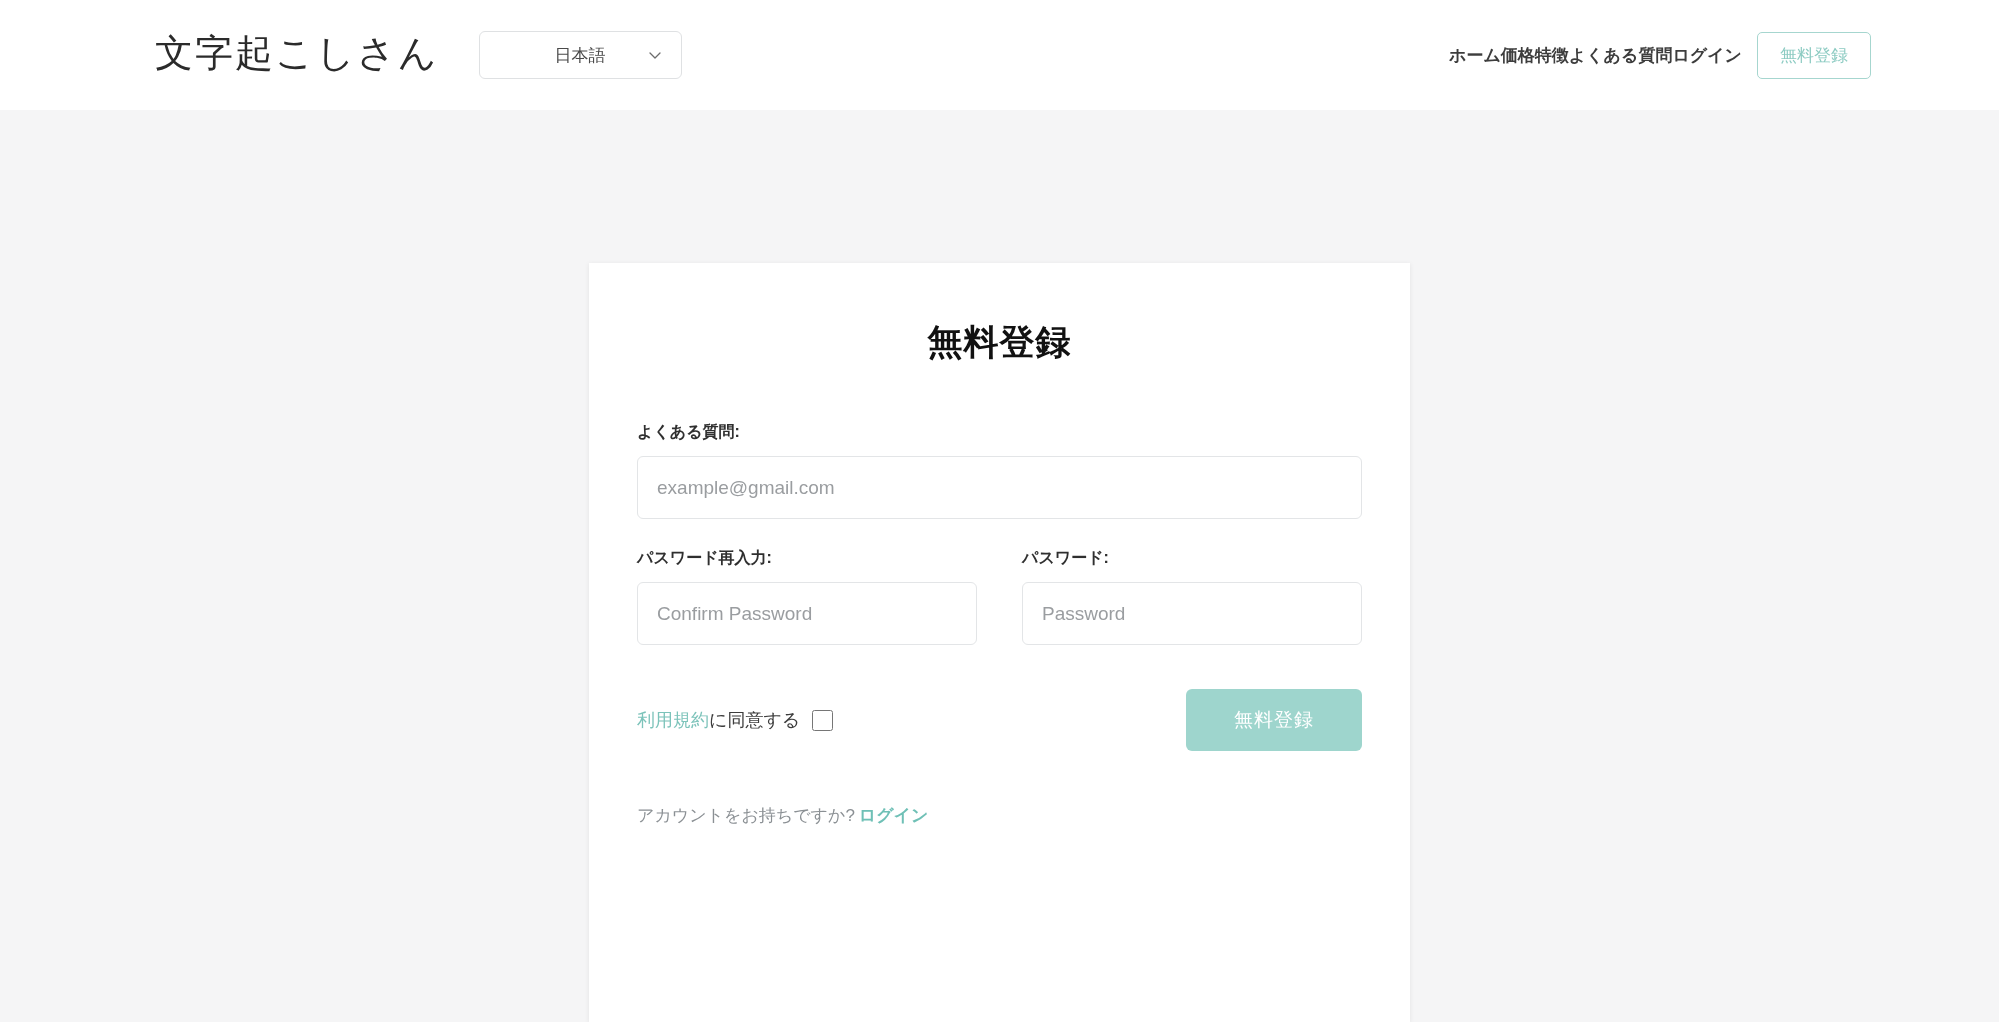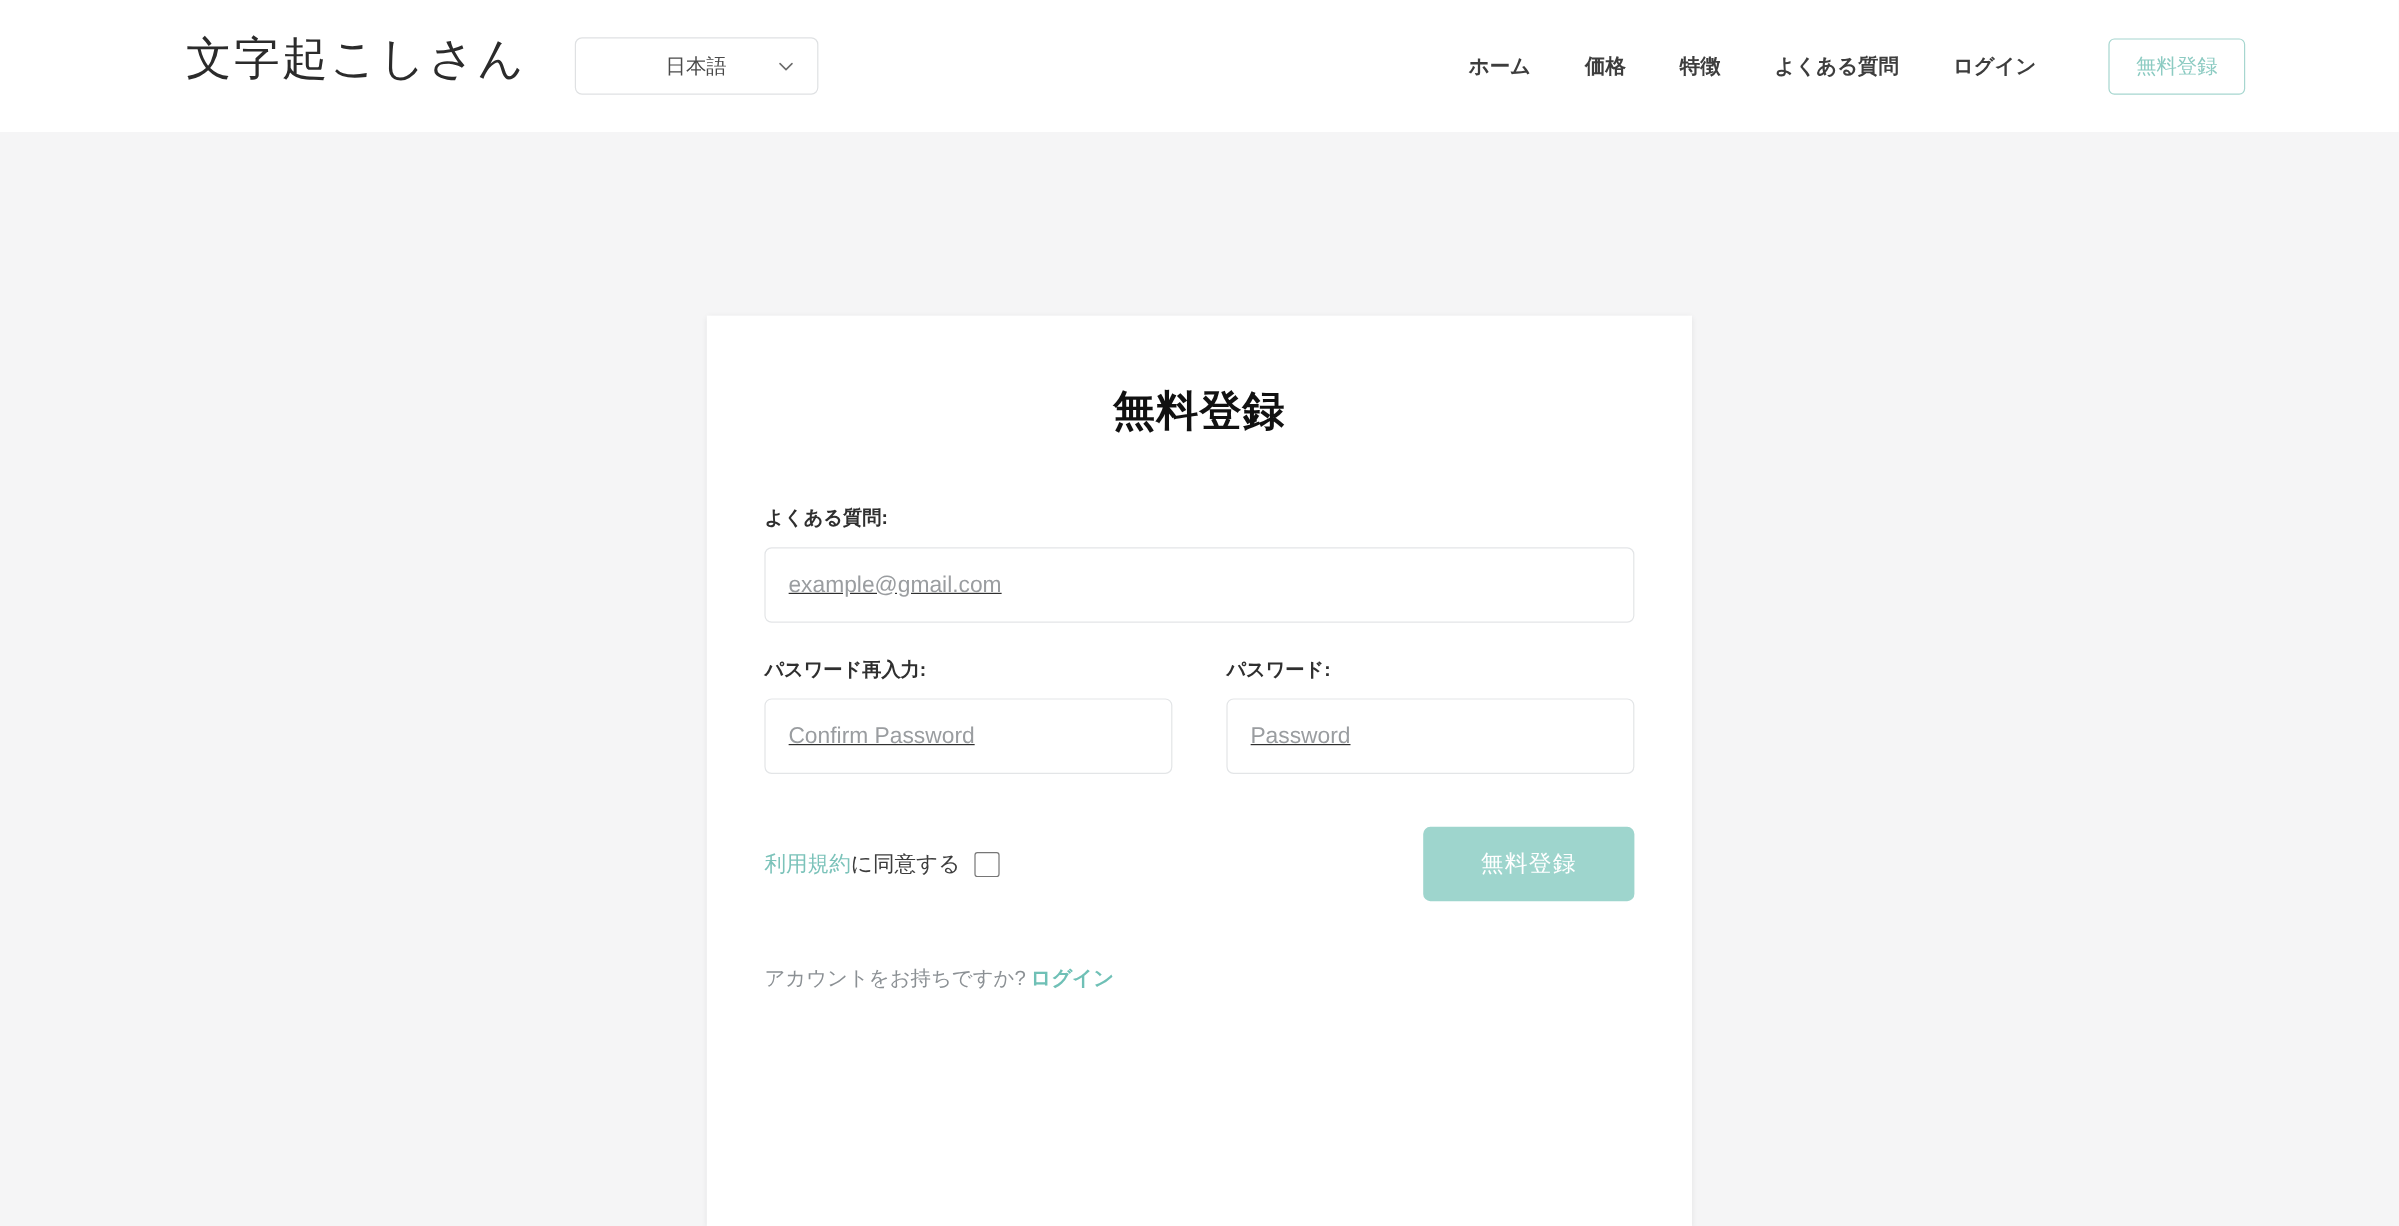--- a/index.html
+++ b/index.html
@@ -20,21 +20,21 @@
   
   .site-header {
     height: 110px;
     background: #ffffff;
     display: flex;
     align-items: center;
     padding: 0 128px 0 155px;
     position: relative;
   }
   .brand {
-    font-family: Liberation Mono, monospace;
+    font-family: Liberation Sans, sans-serif;
     font-size: 38px;
     letter-spacing: 2px;
     color: #2b2b2b;
     white-space: nowrap;
     line-height: 1;
     padding-bottom: 4px;
   }
   .lang-select {
     margin-left: 40px;
     width: 203px;
@@ -56,21 +56,20 @@
     transform: translateY(-50%);
     display: block;
     line-height: 0;
     color: #6c6c6c;
   }
 
   .nav {
     margin-left: auto;
     display: flex;
     align-items: center;
-    gap: 45px;
   }
   .nav-link {
     font-size: 17px;
     font-weight: bold;
     color: #3d3d3d;
     text-decoration: none;
     white-space: nowrap;
     cursor: pointer;
   }
   .nav-cta {
@@ -119,21 +118,20 @@
     width: 100%;
     height: 63px;
     border: 1px solid #e3e5e7;
     border-radius: 6px;
     background: #ffffff;
     padding: 15px 19px;
     font-size: 19px;
     font-family: inherit;
     color: #2f2f2f;
     outline: none;
-    text-decoration: underline;
   }
   .text-input::placeholder { color: #9a9da0; }
 
   .row-two {
     display: flex;
     gap: 45px;
     margin-top: 29px;
   }
   .row-two > div { flex: 1 1 0; min-width: 0; }
 

